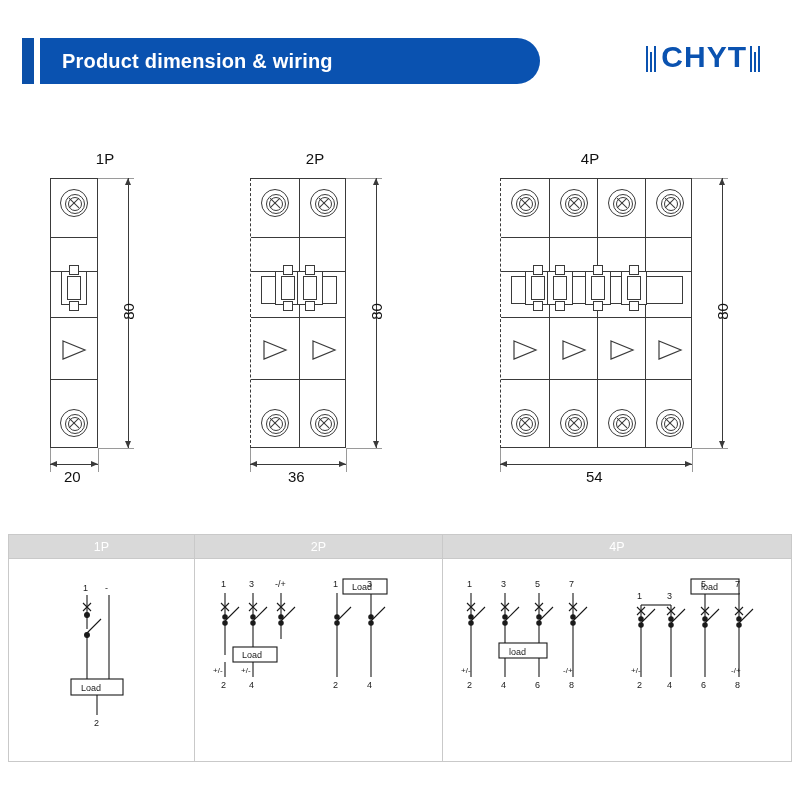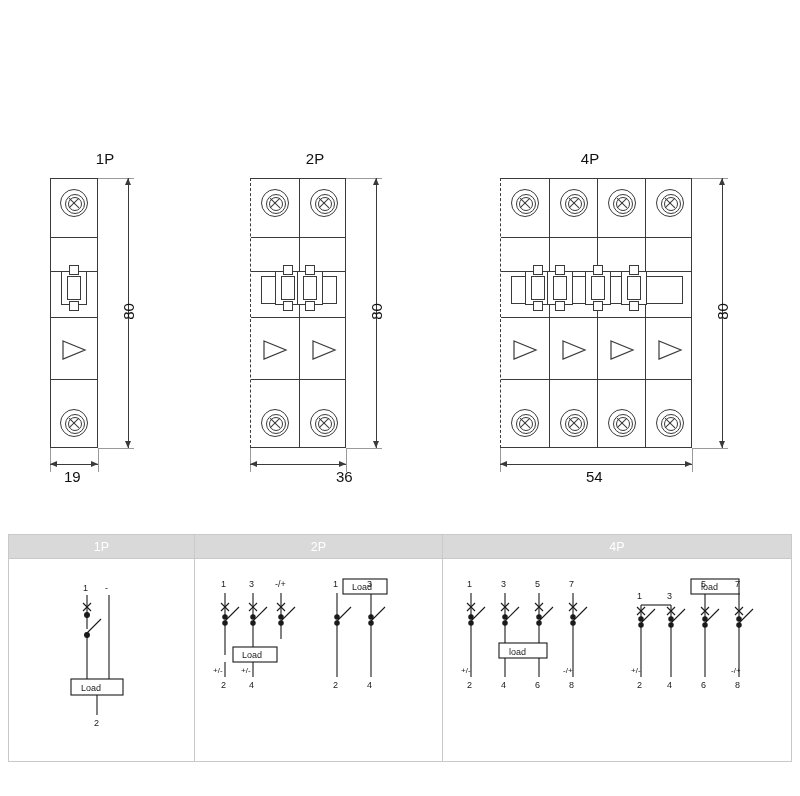--- a/index.html
+++ b/index.html
@@ -128,20 +128,39 @@
   .wiring-body { display: flex; height: 203px; }
   .wb-cell { border-right: 1px solid #c9c9c9; position: relative; }
   .wb-cell:last-child { border-right: none; }
   .wb-cell svg { display: block; }
 </style>
 </head>
 <body>
 
 <div class="page">
 
+  <div class="header">
+    <div class="header-accent"></div>
+    <div class="header-banner">
+      <div class="header-title">Product dimension &amp; wiring</div>
+    </div>
+    <div class="logo">
+      <span class="logo-bars">
+        <i style="height:26px"></i>
+          <i style="height:20px"></i>
+          <i style="height:26px"></i>
+      </span>
+      <span class="logo-text">CHYT</span>
+      <span class="logo-bars-r">
+        <i style="height:26px"></i>
+          <i style="height:20px"></i>
+          <i style="height:26px"></i>
+      </span>
+    </div>
+  </div>
 
   <div class="dims">
 
     <div class="dim-group" style="left:40px; top:0; width:130px; height:330px;">
       <div class="dim-label">1P</div>
 
       <div class="breaker" style="left:10px; top:28px; width:48px; height:270px;">
         <div class="screw screw-top">
             <i></i>
             <b></b>
@@ -171,21 +190,21 @@
       <div class="dimline-v" style="left:88px; top:28px; height:270px;"></div>
       <div class="arrow up" style="left:84.5px; top:28px;"></div>
       <div class="arrow down" style="left:84.5px; top:291px;"></div>
       <div class="dim-text-v" style="left:80px; top:153px;">80</div>
 
       <div class="ext-v" style="left:10px; top:298px; height:24px;"></div>
       <div class="ext-v" style="left:58px; top:298px; height:24px;"></div>
       <div class="dimline-h" style="left:10px; top:314px; width:48px;"></div>
       <div class="arrow left" style="left:10px; top:310.5px;"></div>
       <div class="arrow right" style="left:51px; top:310.5px;"></div>
-      <div class="dim-text-h" style="left:24px; top:318px;">19</div>
+      <div class="dim-text-h" style="left:24px; top:318px;">20</div>
     </div>
 
     <div class="dim-group" style="left:240px; top:0; width:190px; height:330px;">
       <div class="dim-label" style="width:150px;">2P</div>
 
       <div class="breaker dashed-left" style="left:10px; top:28px; width:96px; height:270px;">
         <div class="pole" style="left:0; width:48px;">
           <div class="screw screw-top">
               <i></i>
               <b></b>
@@ -237,21 +256,21 @@
       <div class="dimline-v" style="left:136px; top:28px; height:270px;"></div>
       <div class="arrow up" style="left:132.5px; top:28px;"></div>
       <div class="arrow down" style="left:132.5px; top:291px;"></div>
       <div class="dim-text-v" style="left:128px; top:153px;">80</div>
 
       <div class="ext-v" style="left:10px; top:298px; height:24px;"></div>
       <div class="ext-v" style="left:106px; top:298px; height:24px;"></div>
       <div class="dimline-h" style="left:10px; top:314px; width:96px;"></div>
       <div class="arrow left" style="left:10px; top:310.5px;"></div>
       <div class="arrow right" style="left:99px; top:310.5px;"></div>
-      <div class="dim-text-h" style="left:48px; top:318px;margin-left:48px;">36</div>
+      <div class="dim-text-h" style="left:48px; top:318px;">36</div>
     </div>
 
     <div class="dim-group" style="left:490px; top:0; width:290px; height:330px;">
       <div class="dim-label" style="width:200px;">4P</div>
 
       <div class="breaker dashed-left" style="left:10px; top:28px; width:192px; height:270px;">
         <div class="pole" style="left:0; width:48px;">
           <div class="screw screw-top">
               <i></i>
               <b></b>

